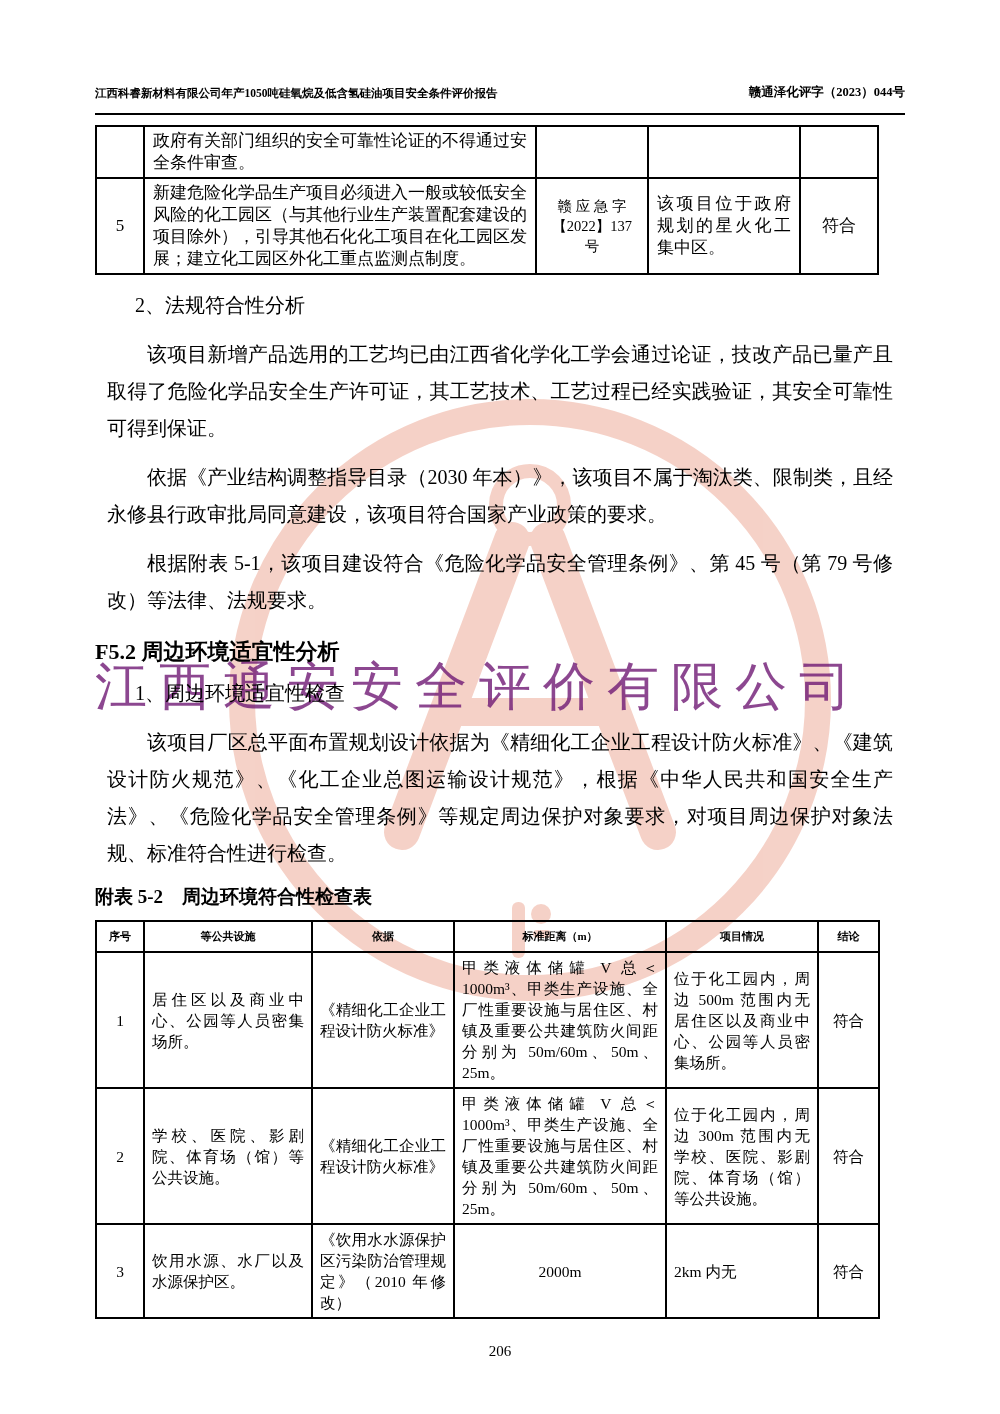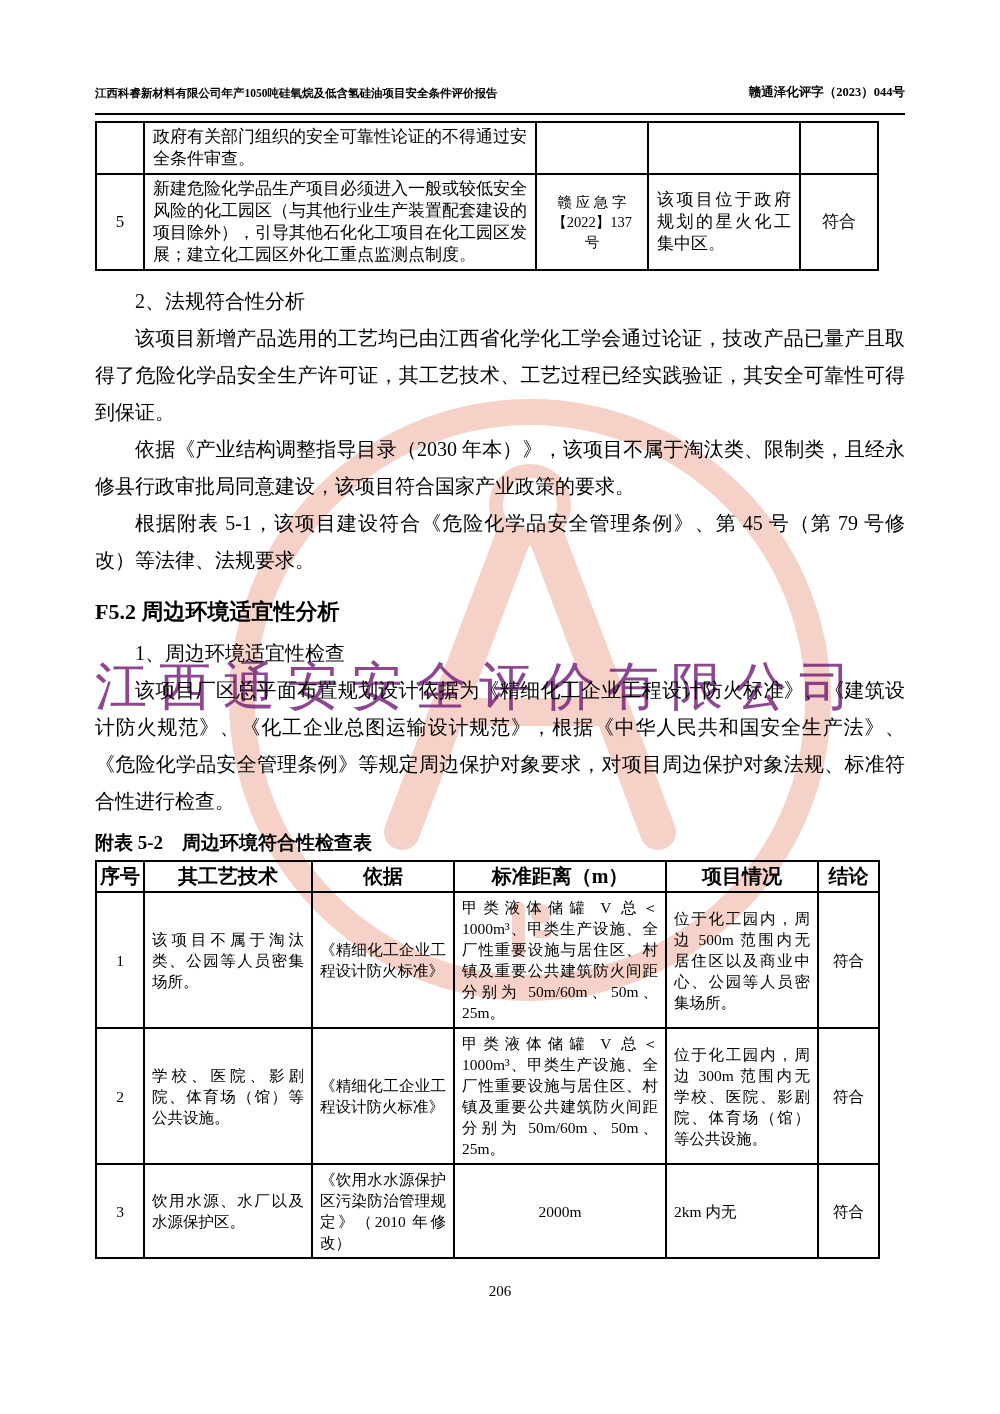--- a/index.html
+++ b/index.html
@@ -22,37 +22,37 @@
   }
   
   .content { position:relative; z-index:1; padding:84px 95px 0 95px; }
   .page-header {
     display:flex; justify-content:space-between; align-items:flex-end;
     border-bottom:2px solid #000; padding-bottom:12px; font-weight:bold;
   }
   .ph-left  { font-size:11.5px; }
   .ph-right { font-size:12.5px; white-space:nowrap; margin-left:14px; }
 
-  table.tbl { border-collapse:collapse; table-layout:fixed; }
+  table.tbl { border-collapse:collapse; table-layout:fixed;margin-top:10px; }
   .tbl td, .tbl th { border:2px solid #000; padding:3px 8px; vertical-align:middle; }
   .tbl .c { text-align:center; padding:3px 2px; }
   .tbl .j { text-align:justify; }
 
   .tbl-top { width:782px; margin-top:6px; font-size:17px; line-height:22px; }
   .tbl-top .partial td { height:44px; vertical-align:top; }
   .tbl-top .basis-cell { font-size:14.5px; line-height:20px; padding:2px 9px; text-align:center; }
 
   .sub-heading { font-size:20px; line-height:37px; margin:12px 0 0; text-indent:2em; }
-  .para { font-size:20px; line-height:37px; margin:0; text-align:justify; text-indent:2em; }
+  .para { font-size:20px; line-height:37px; margin:12px; text-align:justify; text-indent:2em; }
   .f52 { font-size:22px; line-height:42px; font-weight:bold; margin:12px 0 0; }
 
   .tbl-caption { font-size:19px; font-weight:bold; text-align:left; margin:10px 0 4px; }
 
   .tbl-bottom { width:783px; font-size:15.5px; line-height:21px; }
-  .tbl-bottom th { font-size:20px; text-align:center; padding:4px 2px; font-weight:bold; }
+  .tbl-bottom th { font-size:11px; text-align:center; padding:4px 2px; font-weight:bold; }
   .tbl-bottom td { padding:4px 7px; }
   .tbl-bottom .c { padding:4px 2px; }
 
   .page-number { text-align:center; font-size:15px; margin-top:24px; }
 </style>
 </head>
 <body>
 
 <div class="page">
 
@@ -126,29 +126,29 @@
         <col style="width:48px">
           <col style="width:168px">
           <col style="width:142px">
         <col style="width:212px">
           <col style="width:152px">
           <col style="width:61px">
       </colgroup>
       <tbody>
           <tr>
         <th>序号</th>
-        <th>其工艺技术</th>
+        <th>等公共设施</th>
         <th>依据</th>
         <th>标准距离（m）</th>
         <th>项目情况</th>
         <th>结论</th>
       </tr>
       <tr>
         <td class="c">1</td>
-        <td class="j">该项目不属于淘汰类、公园等人员密集场所。</td>
+        <td class="j">居住区以及商业中心、公园等人员密集场所。</td>
         <td class="j">《精细化工企业工程设计防火标准》</td>
         <td class="j">甲类液体储罐 V 总＜1000m³、甲类生产设施、全厂性重要设施与居住区、村镇及重要公共建筑防火间距分别为 50m/60m、50m、25m。</td>
         <td class="j">位于化工园内，周边 500m 范围内无居住区以及商业中心、公园等人员密集场所。</td>
         <td class="c">符合</td>
       </tr>
       <tr>
         <td class="c">2</td>
         <td class="j">学校、医院、影剧院、体育场（馆）等公共设施。</td>
         <td class="j">《精细化工企业工程设计防火标准》</td>
         <td class="j">甲类液体储罐 V 总＜1000m³、甲类生产设施、全厂性重要设施与居住区、村镇及重要公共建筑防火间距分别为 50m/60m、50m、25m。</td>

